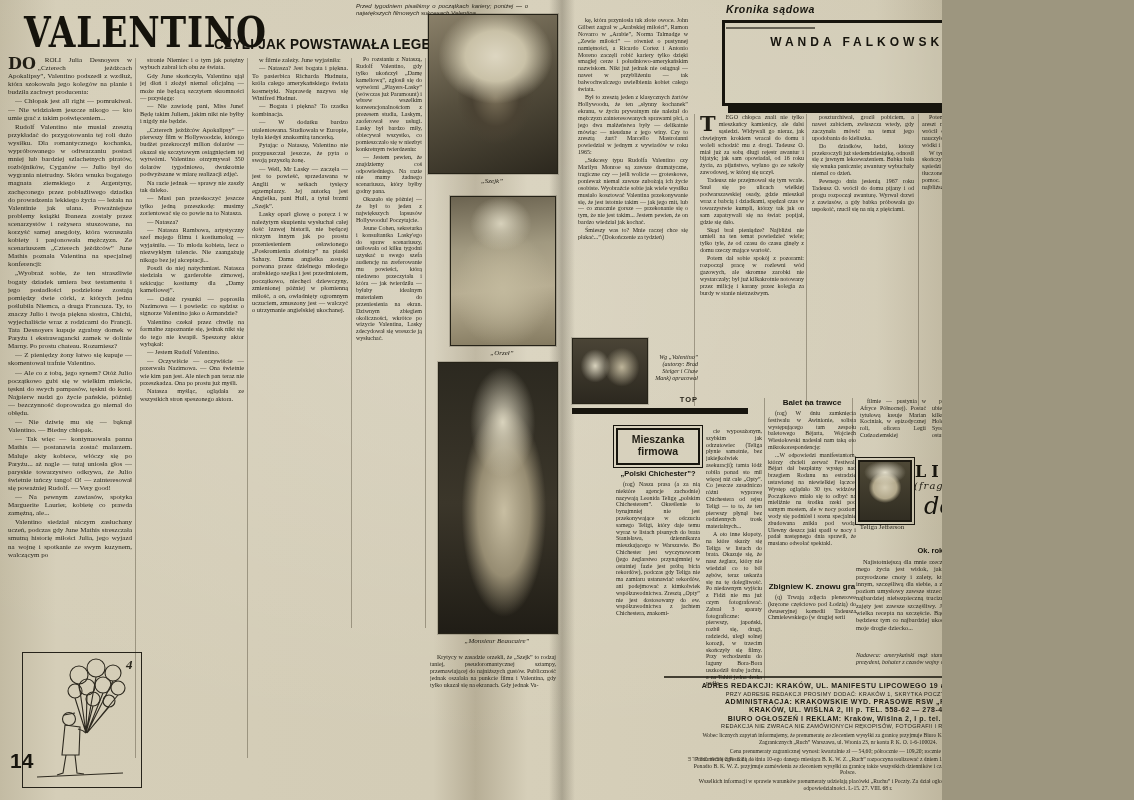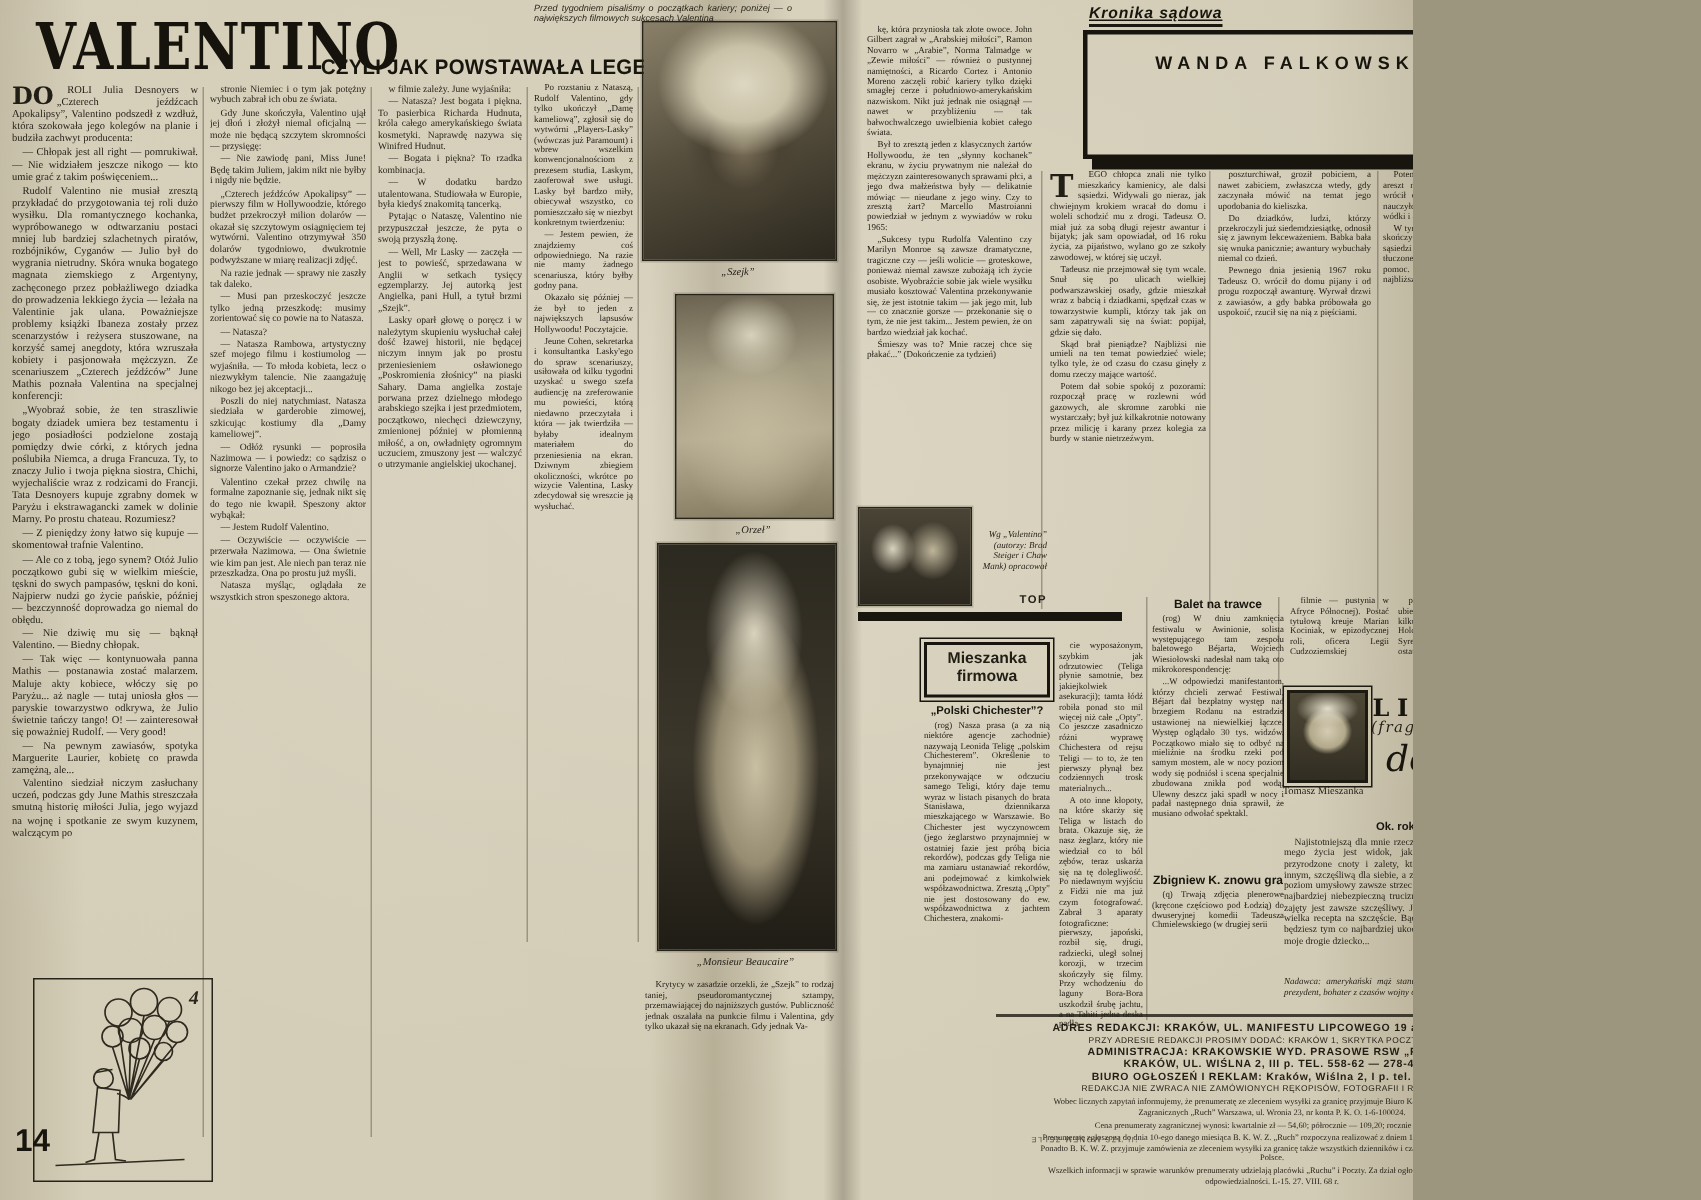--- a/index.html
+++ b/index.html
@@ -37,21 +37,21 @@
     linear-gradient(180deg,#2c2920 0,#3b362a 52%,#201d16 100%);}
   #ph-couple{background:radial-gradient(32% 42% at 30% 42%,#d8d2bd 0,rgba(0,0,0,0) 62%),
     radial-gradient(36% 46% at 66% 44%,#beb59a 0,rgba(0,0,0,0) 66%),
     linear-gradient(180deg,#4a4436 0,#2c281f 100%);}
   #jeff-portrait{width:100%;height:100%;background:
     radial-gradient(58% 28% at 50% 18%,#e3decb 0,rgba(0,0,0,0) 72%),
     radial-gradient(42% 34% at 50% 44%,#d4ccb3 0,#b2a88b 56%,rgba(0,0,0,0) 78%),
     linear-gradient(180deg,#4e4836 0,#312d22 100%);}
   .framebox{position:absolute;border:2px solid #1d1a12;outline:1px solid #1d1a12;outline-offset:2px;background:#d8d2bd;}
   
-  .kronika{font:bold italic 10.5px/11px "Liberation Sans",sans-serif;letter-spacing:.6px;border-bottom:2px solid #1b1810;padding-bottom:1px;color:#17150e;text-decoration:underline;}
+  .kronika{font:bold italic 10.5px/11px "Liberation Sans",sans-serif;letter-spacing:.6px;border-bottom:2px solid #1b1810;padding-bottom:12px;color:#17150e;}
   .wykbox{border:3px solid #17150e;box-shadow:6px 7px 0 0 #17150e;background:rgba(216,210,189,.4);text-align:center;}
   .byline{font:bold 12px/13px "Liberation Sans",sans-serif;letter-spacing:4px;margin-top:13px;color:#17150e;}
   .wyktitle{font:bold 28px/30px "Liberation Sans",sans-serif;letter-spacing:2px;color:#17150e;}
   .credit{font:italic 6px/7px "Liberation Serif",serif;text-align:right;}
   .creditsig{font:bold 7.5px/8px "Liberation Sans",sans-serif;text-align:right;letter-spacing:1px;}
   .bar{background:#17150e;}
   .endmark{font:7px "Liberation Sans",sans-serif;letter-spacing:2px;}
   
   .bh{font:bold 8px/9px "Liberation Sans",sans-serif;text-align:center;color:#17150e;}
   .bh2{font:bold 7.5px/8.5px "Liberation Sans",sans-serif;text-align:center;color:#17150e;}
@@ -281,21 +281,21 @@
   </div>
   <div class="abs listy-title" style="left:915px;top:464px;">LISTY</div>
   <div class="abs listy-sub" style="left:914px;top:481px;">(fragmenty)</div>
   <div class="abs" style="left:922px;top:492px;width:92px;height:28px;">
     <svg width="92" height="28" viewBox="0 0 92 28">
       <text x="2" y="22" font-family="DejaVu Serif, serif" font-style="italic" font-size="24" fill="#17150e">do</text>
       <path d="M32,18 C50,10 66,10 84,14 M84,14 L77,9 M84,14 L76,17" stroke="#17150e" stroke-width="1.6" fill="none"></path>
     </svg>
   </div>
   <div class="framebox" style="left:968px;top:460px;width:44px;height:58px;"></div>
-  <div class="abs cap" style="left:852px;top:523px;width:60px;font-style:normal;">Tomasz Mieszanka</div>
+  <div class="abs cap" style="left:852px;top:523px;width:60px;font-style:normal;">Teliga Jefferson</div>
   <div class="abs cap" style="left:956px;top:523px;width:58px;font-style:normal;text-align:right;">córki Marty</div>
   <div class="abs bh2" style="left:856px;top:547px;width:148px;margin-left:12px;">Ok. roku 1788</div>
   <div class="abs lt" style="left:856px;top:558px;width:148px;height:88px;">
     <div>
         <p class="para">Najistotniejszą dla mnie rzeczą na świecie u schyłku mego życia jest widok, jak co dzień rozwijasz przyrodzone cnoty i zalety, które uczynią cię drogą innym, szczęśliwą dla siebie, a zdobyte talenty i pewien poziom umysłowy zawsze strzec cię będą przed nudą, tą najbardziej niebezpieczną trucizną życia. Umysł czymś zajęty jest zawsze szczęśliwy. Jest to zaiste tajemnica, wielka recepta na szczęście. Bądź dobra i pracowita, a będziesz tym co najbardziej ukocham w świecie. Adieu, moje drogie dziecko...</p>
       </div>
   </div>
   <div class="abs note" style="left:856px;top:652px;width:148px;">Nadawca: amerykański mąż stanu, dyplomata, późniejszy prezydent, bohater z czasów wojny o niepodległość.</div>
 
   <div class="abs bh" style="left:1028px;top:398px;width:104px;">Od komedii do dokumentu</div>

